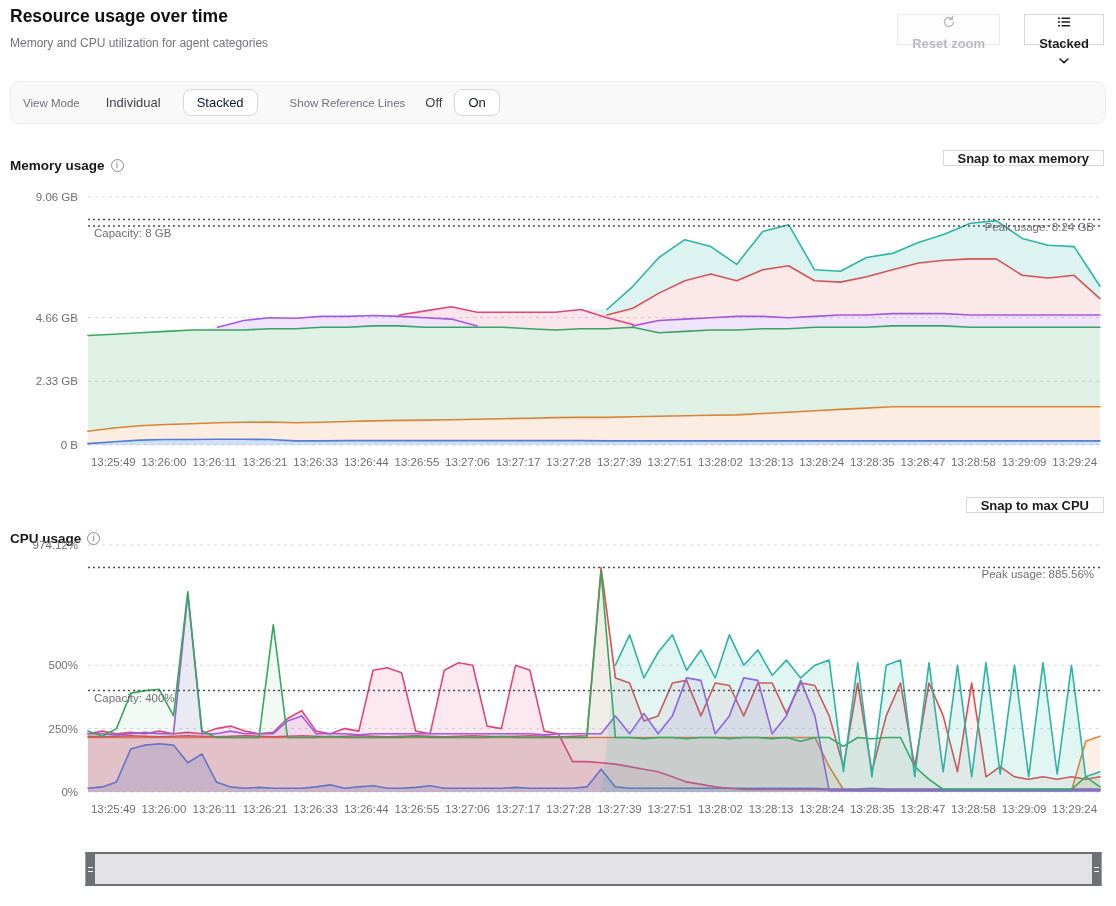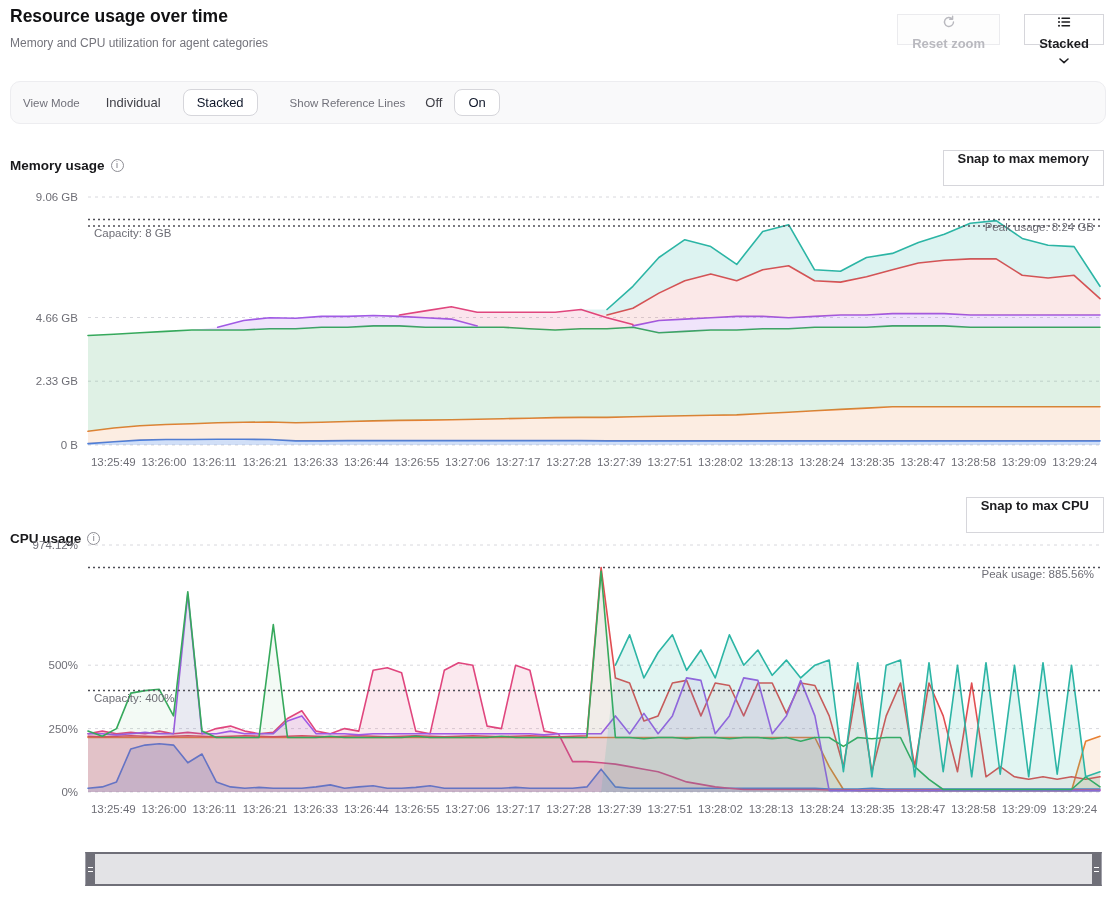--- a/index.html
+++ b/index.html
@@ -30,21 +30,21 @@
     background:#fff; border:1px solid #d6d6db; border-radius:8px;
     padding:5px 13px; color:#0f172a; font-size:13px;
   }
   .section-title-row { position:absolute; left:10px; display:flex; align-items:center; gap:6px; }
   .section-title { font-size:13.5px; font-weight:700; color:#18181b; }
   .info-icon {
     width:13px; height:13px; border:1px solid #8d8d94; border-radius:50%;
     display:inline-flex; align-items:center; justify-content:center;
     font-size:9px; color:#71717a; line-height:1;
   }
-  .snap-btn { position:absolute; right:12px; height:36px; }
+  .snap-btn { position:absolute; right:12px; height:16px; }
   svg.chart { position:absolute; left:0; width:1116px; height:290px; }
   svg.chart text { font-family:"Liberation Sans", sans-serif; font-size:11.5px; fill:#6e6e76; }
   #memory-svg { top:186px; }
   #cpu-svg { top:533px; }
   .brush {
     position:absolute; left:85px; top:852px; width:1017px; height:34px;
     background:#e3e3e6; border-top:2px solid #6f6f78; border-bottom:2px solid #6f6f78;
     border-left:1px solid #a1a1aa; border-right:1px solid #a1a1aa;
   }
   .brush-handle {

